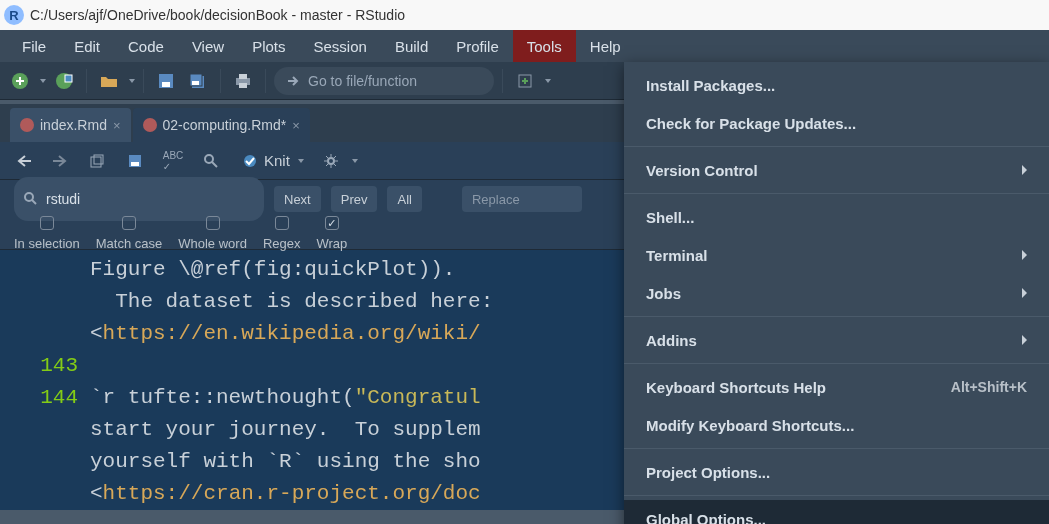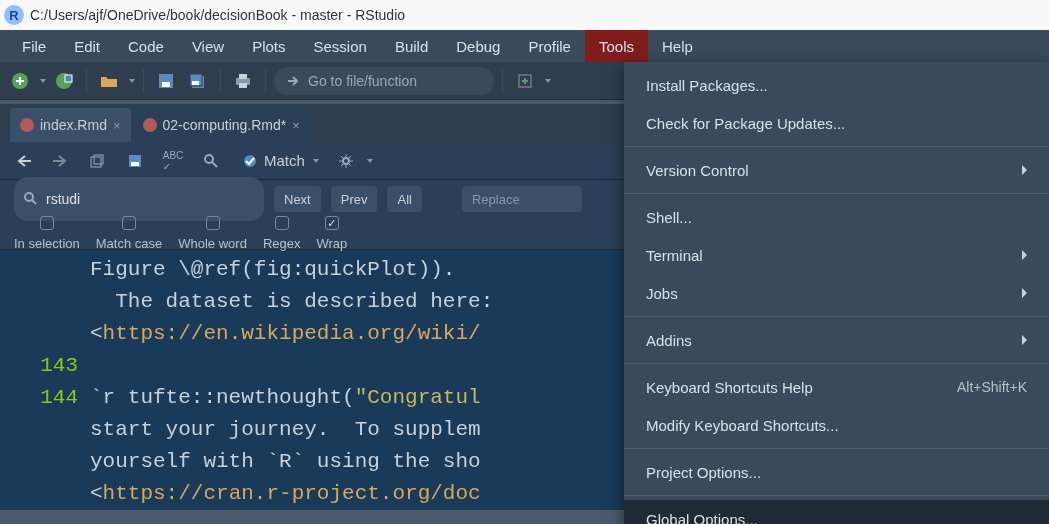--- a/index.html
+++ b/index.html
@@ -226,20 +226,21 @@
   }
   .dropdown-menu .mitem {
     height: 38px;
     display: flex;
     align-items: center;
     justify-content: space-between;
     padding: 0 22px;
     font-size: 15px;
     color: #d8e0e8;
     cursor: pointer;
+    font-weight: bold;
   }
   .dropdown-menu .mitem.highlight {
     background: #1e2a36;
   }
   .dropdown-menu .msep {
     height: 1px;
     background: #4a5a6a;
     margin: 4px 0;
   }
   .dropdown-menu .arrow {
@@ -260,21 +261,20 @@
 </div>
 
 <div class="menubar">
   <div class="menuitem">File</div>
   <div class="menuitem">Edit</div>
   <div class="menuitem">Code</div>
   <div class="menuitem">View</div>
   <div class="menuitem">Plots</div>
   <div class="menuitem">Session</div>
   <div class="menuitem">Build</div>
-  <div class="menuitem">Debug</div>
   <div class="menuitem">Profile</div>
   <div class="menuitem active">Tools</div>
   <div class="menuitem">Help</div>
 </div>
 
 <div class="toolbar">
   <div class="btn">
     <svg width="18" height="18">
         <circle cx="9" cy="9" r="8" fill="#5aa05a"></circle>
         <path d="M5 9h8M9 5v8" stroke="#fff" stroke-width="2"></path>
@@ -381,21 +381,21 @@
         <circle cx="6" cy="6" r="4" fill="none" stroke="#9aa8b8" stroke-width="2"></circle>
         <path d="M9 9l5 5" stroke="#9aa8b8" stroke-width="2"></path>
       </svg>
   </div>
   <div class="divider"></div>
   <div class="knit">
     <svg width="16" height="16">
         <circle cx="8" cy="8" r="6" fill="#4a8ac0"></circle>
         <path d="M4 8l3 3 5-6" stroke="#fff" stroke-width="2" fill="none"></path>
       </svg>
-    <span>Match</span>
+    <span>Knit</span>
     <div class="dropdown-arrow"></div>
   </div>
   <div class="ebtn">
     <svg width="16" height="16">
         <circle cx="8" cy="8" r="3" fill="none" stroke="#9aa8b8" stroke-width="2"></circle>
         <path d="M8 1v3M8 12v3M1 8h3M12 8h3M3 3l2 2M11 11l2 2M3 13l2-2M11 5l2-2" stroke="#9aa8b8"></path>
       </svg>
   </div>
   <div class="dropdown-arrow"></div>
 </div>

